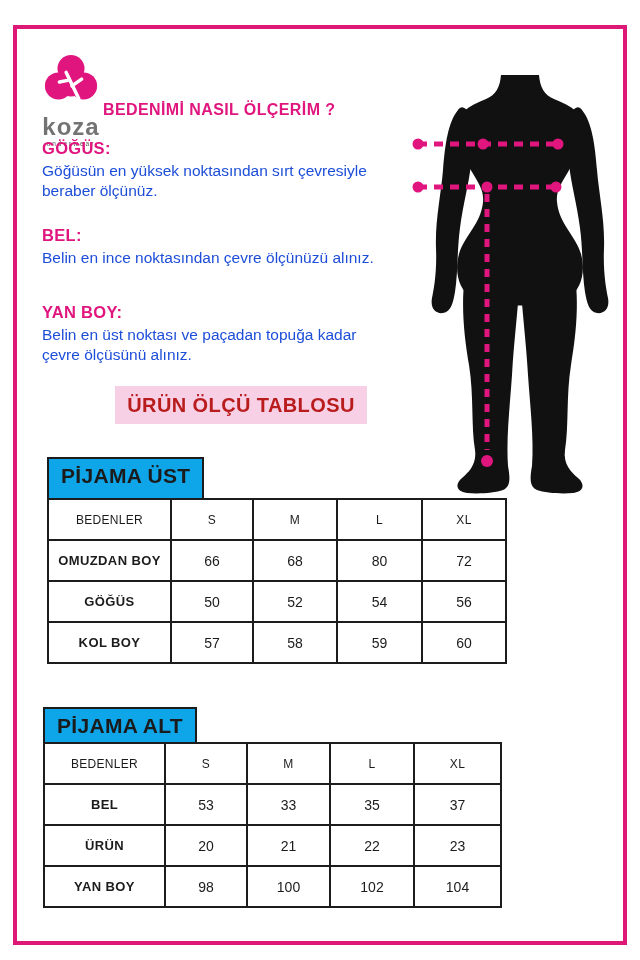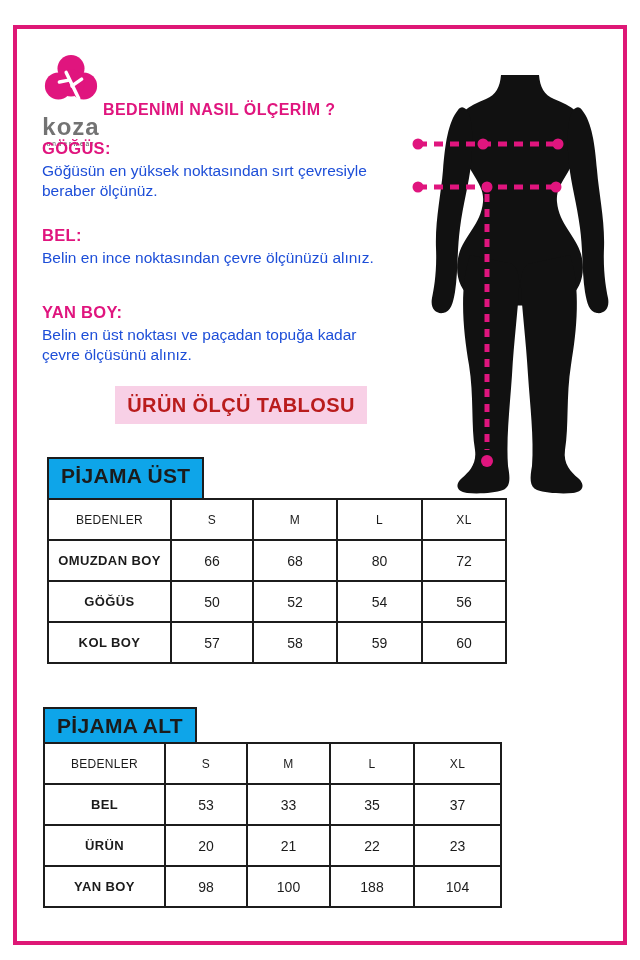--- a/index.html
+++ b/index.html
@@ -224,19 +224,19 @@
         <td class="rowlab">ÜRÜN</td>
         <td class="val">20</td>
         <td class="val">21</td>
         <td class="val">22</td>
         <td class="val">23</td>
       </tr>
       <tr>
         <td class="rowlab">YAN BOY</td>
         <td class="val">98</td>
         <td class="val">100</td>
-        <td class="val">188</td>
+        <td class="val">102</td>
         <td class="val">104</td>
       </tr>
     </tbody>
   </table>
 
 </div>
 
 </body></html>

